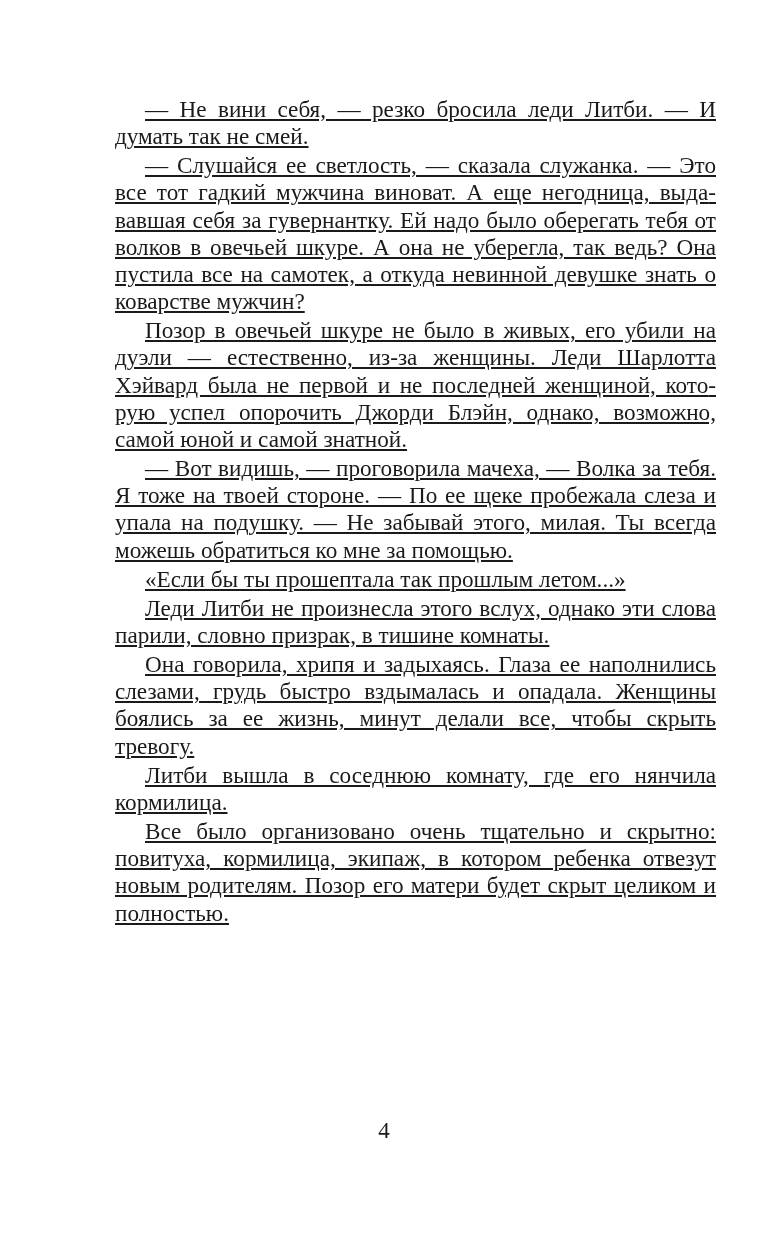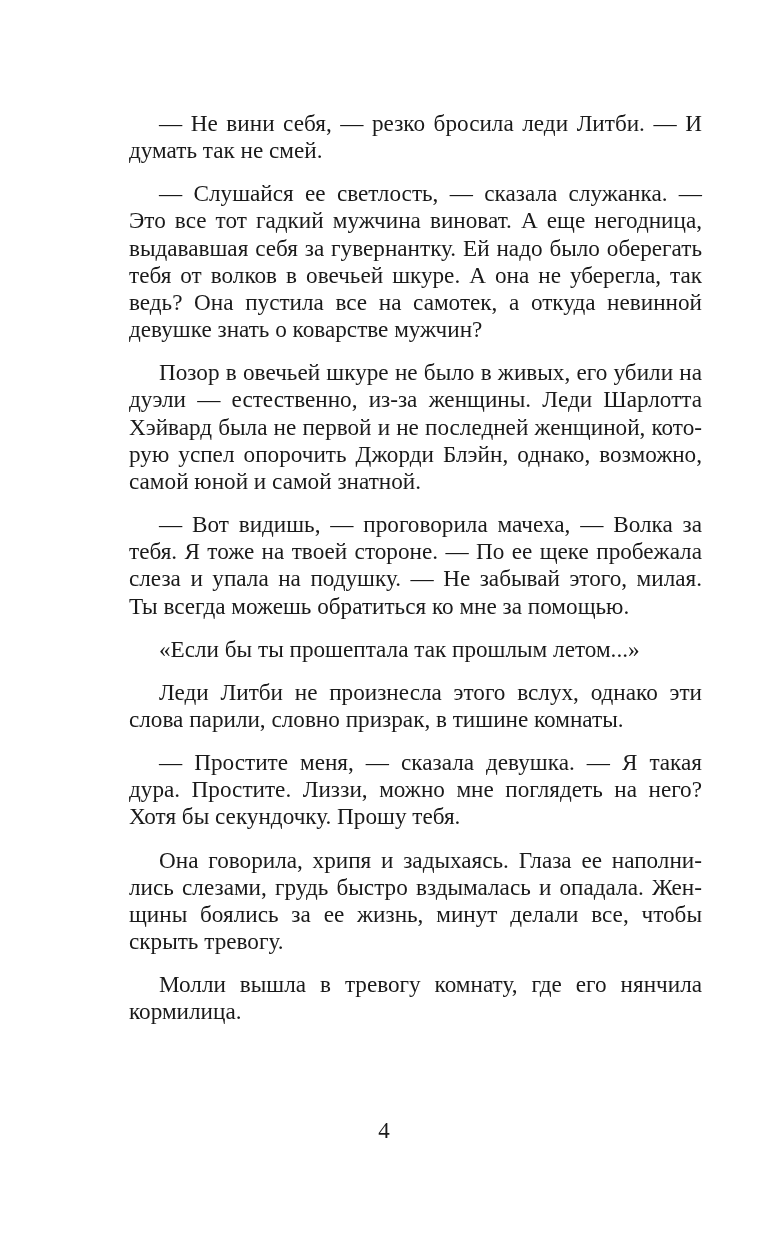--- a/index.html
+++ b/index.html
@@ -8,24 +8,25 @@
     position: absolute;
     left: 113px;
     top: 94px;
     width: 605px;
     font-family: "Liberation Serif", "DejaVu Serif", serif;
     font-size: 23.2px;
     line-height: 27.15px;
     color: #1a1a1a;
   }
   .page p {
-    margin: 16px;
+    margin: 2px;
     text-indent: 30px;
     text-align: justify;
     hyphens: manual;
+    text-decoration: underline;
   }
   .page-number {
     position: absolute;
     left: 0;
     width: 768px;
     top: 1118px;
     text-align: center;
     font-family: "Liberation Serif", "DejaVu Serif", serif;
     font-size: 23px;
     color: #1a1a1a;
@@ -34,18 +35,18 @@
 </head>
 <body>
 
 <div class="page">
   <p>— Не вини себя, — резко бросила леди Литби. — И думать так не смей.</p>
   <p>— Слушайся ее светлость, — сказала служанка. — Это все тот гадкий мужчина виноват. А еще негодница, выда­вавшая себя за гувернантку. Ей надо было оберегать тебя от волков в овечьей шкуре. А она не уберегла, так ведь? Она пустила все на самотек, а откуда невинной девушке знать о коварстве мужчин?</p>
   <p>Позор в овечьей шкуре не было в живых, его убили на дуэли — естественно, из-за женщины. Леди Шарлотта Хэйвард была не первой и не последней женщиной, кото­рую успел опорочить Джорди Блэйн, однако, возможно, самой юной и самой знатной.</p>
   <p>— Вот видишь, — проговорила мачеха, — Волка за тебя. Я тоже на твоей стороне. — По ее щеке пробежала слеза и упала на подушку. — Не забывай этого, милая. Ты всегда можешь обратиться ко мне за помощью.</p>
   <p>«Если бы ты прошептала так прошлым летом...»</p>
   <p>Леди Литби не произнесла этого вслух, однако эти слова парили, словно призрак, в тишине комнаты.</p>
-  <p>— Простите меня, — сказала девушка. — Я такая дура. Простите. Лиззи, можно мне поглядеть на него? Хотя бы секундочку. Прошу тебя.</p>
   <p>Она говорила, хрипя и задыхаясь. Глаза ее наполни­лись слезами, грудь быстро вздымалась и опадала. Жен­щины боялись за ее жизнь, минут делали все, чтобы скрыть тревогу.</p>
-  <p>Молли вышла в тревогу комнату, где его нянчила кормилица.</p>
+  <p>Литби вышла в соседнюю комнату, где его нянчила кормилица.</p>
+  <p>Все было организовано очень тщательно и скрытно: повитуха, кормилица, экипаж, в котором ребенка отвезут новым родителям. Позор его матери будет скрыт целиком и полностью.</p>
 </div>
 
 <div class="page-number">4</div>
 
 </body></html>

